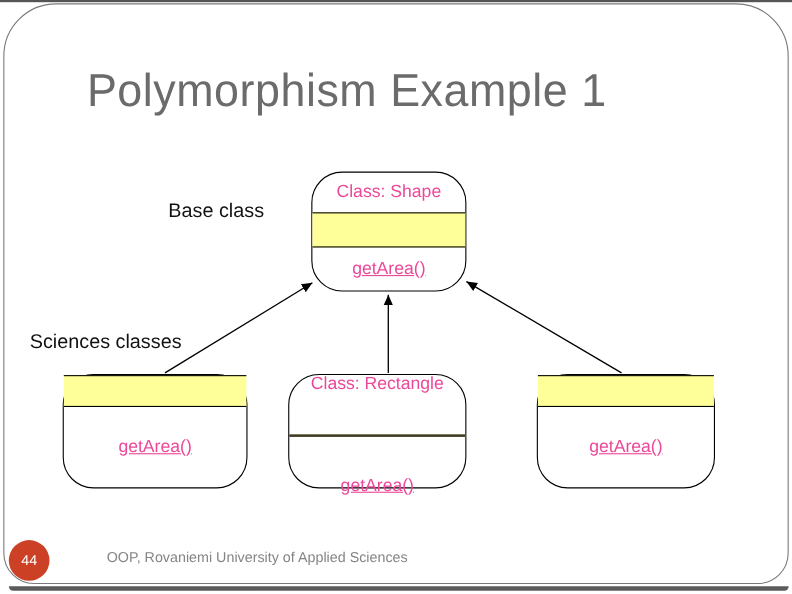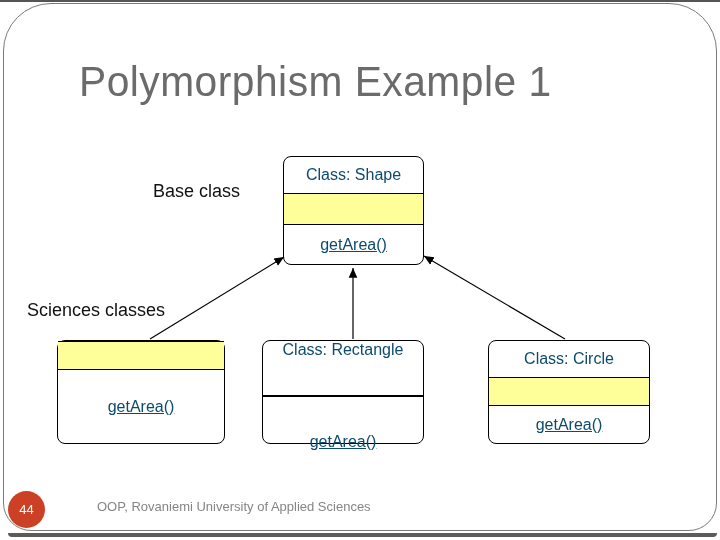--- a/index.html
+++ b/index.html
@@ -26,23 +26,23 @@
     white-space:nowrap;
   }
   .side-label {
     position:absolute; font-size:18px; color:#111111; white-space:nowrap;
   }
   .label-base { left:153px; top:181px; }
   .label-derived { left:27px; top:300px; }
   
   .classbox {
     position:absolute; background:#ffffff;
-    border:1.4px solid #000000; border-radius:8px;
+    border:1.4px solid #000000; border-radius:28px;
     display:flex; flex-direction:column;
-    font-size:16px; color:#0c4a6e;
+    font-size:16px; color:#ec4899;
   }
   .cb-name { display:flex; align-items:center; justify-content:center; }
   .cb-attrs {
     background:var(--attr-band,#ffff99);
     border-top:1.4px solid #000; border-bottom:1.4px solid #000;
   }
   .cb-method { flex:1; display:flex; align-items:center; justify-content:center;text-decoration:underline; }
   .box-shape     { left:283px; top:156px; width:139px; height:107px; }
   .box-shape .cb-name  { height:36px; }
   .box-shape .cb-attrs { height:30px; }
@@ -88,21 +88,20 @@
   <div class="cb-method">getArea()</div>
 </div>
 
 <div class="classbox derived box-rectangle">
   <div class="cb-name">Class: Rectangle</div>
   <div class="cb-attrs"></div>
   <div class="cb-method">getArea()</div>
 </div>
 
 <div class="classbox derived box-circle">
-  <div class="cb-name">Class: Circle</div>
   <div class="cb-attrs"></div>
   <div class="cb-method">getArea()</div>
 </div>
 
 <svg class="arrows" viewBox="0 0 720 540">
   <defs>
     <marker id="arrow" viewBox="0 0 10 10" refX="9" refY="5" markerWidth="9" markerHeight="9" orient="auto-start-reverse">
       <path d="M0,1 L9,5 L0,9 z" fill="#000"></path>
     </marker>
   </defs>

